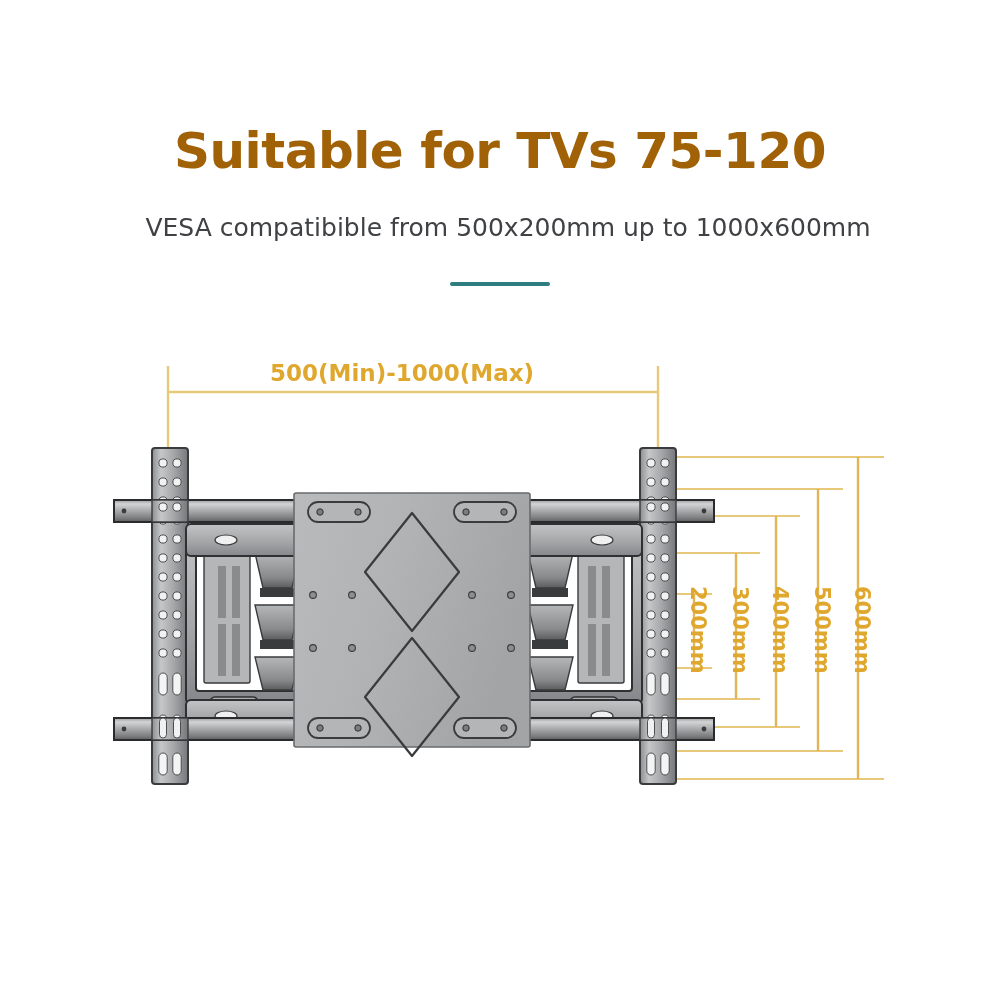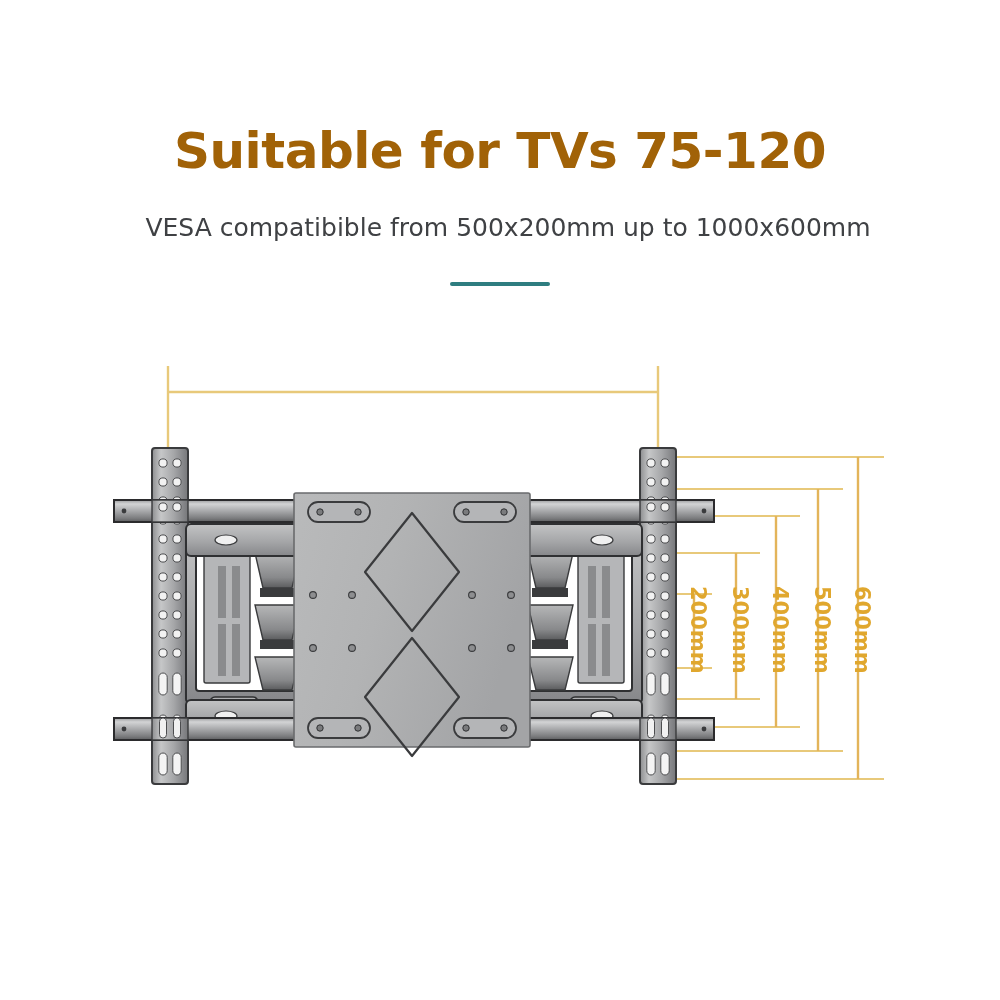--- a/index.html
+++ b/index.html
@@ -287,20 +287,21 @@
           <circle cx="511" cy="648" r="3.4" fill="#8d8e90" stroke="#3a3b3d" stroke-width="1.1"></circle>
         </g>
 
         <path d="M412 513 L459 572 L412 631 L365 572 Z" fill="none" stroke="#3a3b3d" stroke-width="2.2" stroke-linejoin="round"></path>
         <path d="M412 638 L459 697 L412 756 L365 697 Z" fill="none" stroke="#3a3b3d" stroke-width="2.2" stroke-linejoin="round"></path>
       </g>
 
     </svg>
   </div>
 
+  <div class="dimtext" style="left:270px; top:362px;">500(Min)-1000(Max)</div>
 
   <div class="dimtext vert" style="left:708px; top:586px;">200mm</div>
 
   <div class="dimtext vert" style="left:750px; top:586px;">300mm</div>
 
   <div class="dimtext vert" style="left:790px; top:586px;">400mm</div>
 
   <div class="dimtext vert" style="left:832px; top:586px;">500mm</div>
 
   <div class="dimtext vert" style="left:872px; top:586px;">600mm</div>

